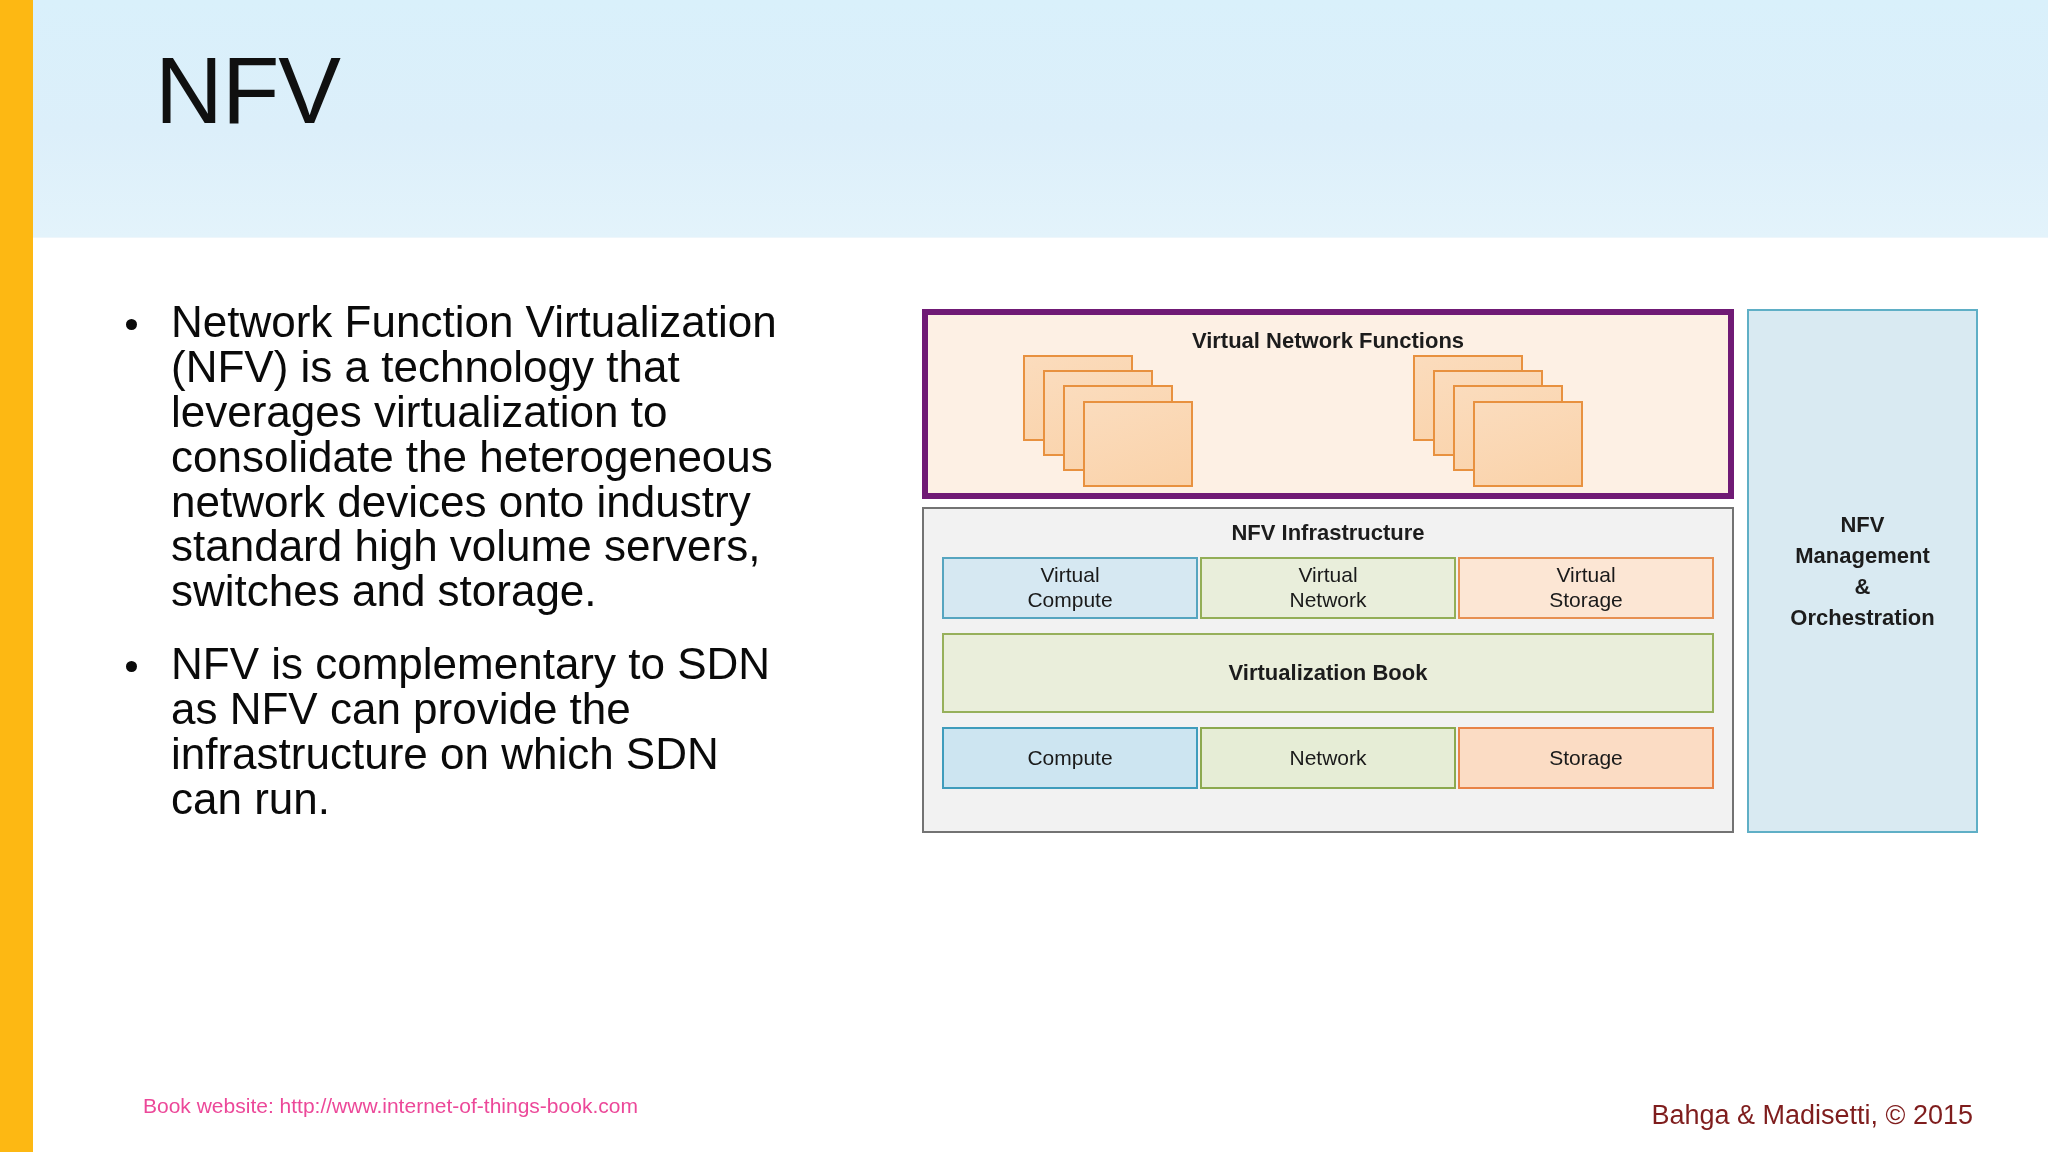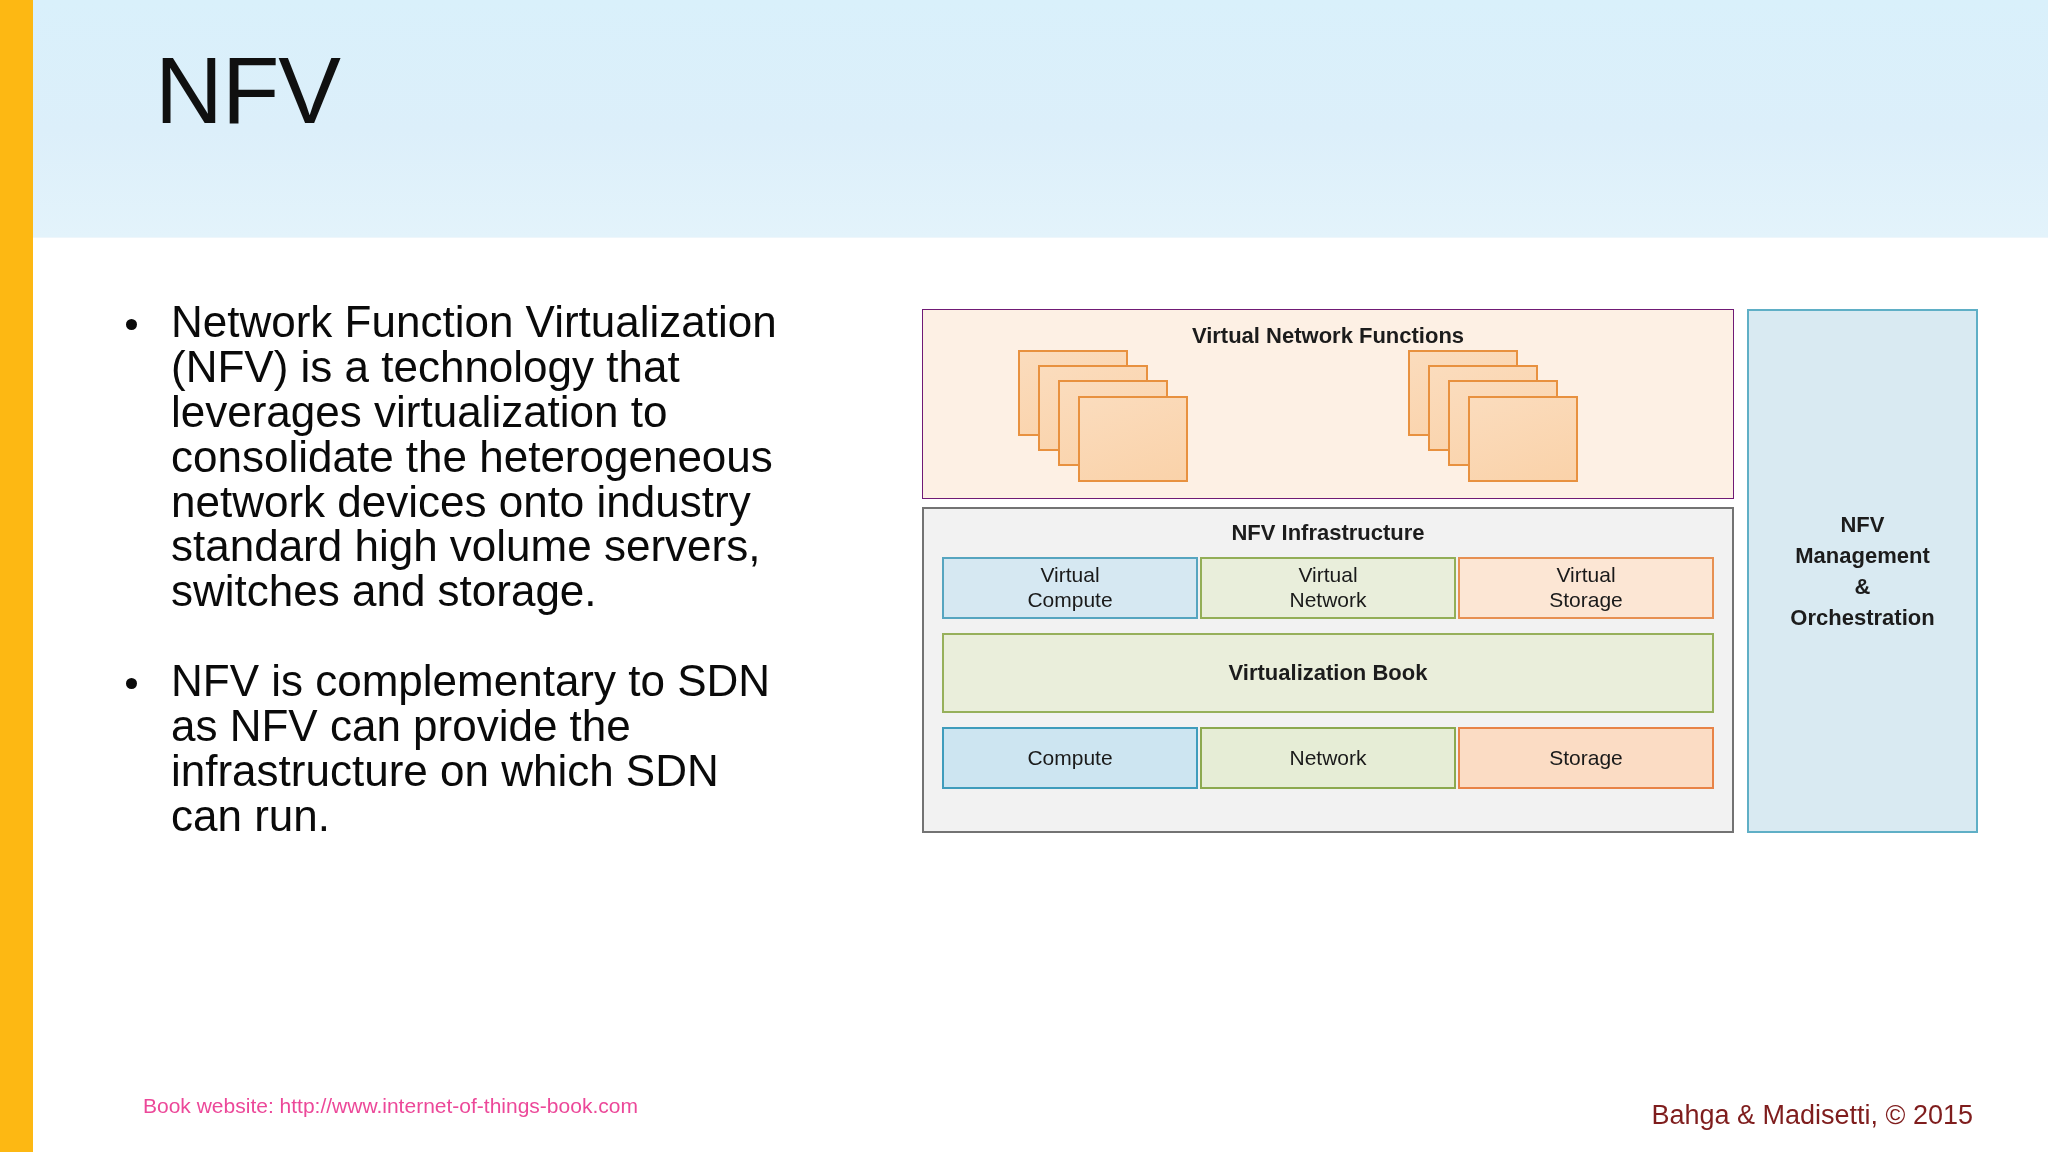--- a/index.html
+++ b/index.html
@@ -52,21 +52,21 @@
   
   .bullets {
     position: absolute;
     left: 118px;
     top: 300px;
     width: 660px;
   }
   .bullet {
     position: relative;
     padding-left: 53px;
-    margin-bottom: 45px;
+    margin-bottom: 28px;
     font-size: 44px;
     line-height: 1.02;
     color: #0a0a0a;
   }
   .bullet:last-child { margin-bottom: 8px; }
   .bullet .dot {
     position: absolute;
     left: 8px;
     top: 0.44em;
     width: 11px;
@@ -102,21 +102,21 @@
     height: 528px;
   }
 
   
   .vnf-panel {
     position: absolute;
     left: 2px; top: 2px;
     width: 812px;
     height: 190px;
     background: #FDF0E4;
-    border: 1px solid #701a75;
+    border: 6px solid #701a75;
     box-sizing: border-box;
   }
   .vnf-title {
     position: absolute;
     left: 0; right: 0;
     top: 13px;
     text-align: center;
     font-size: 22px;
     font-weight: bold;
     color: #1c1c1c;

